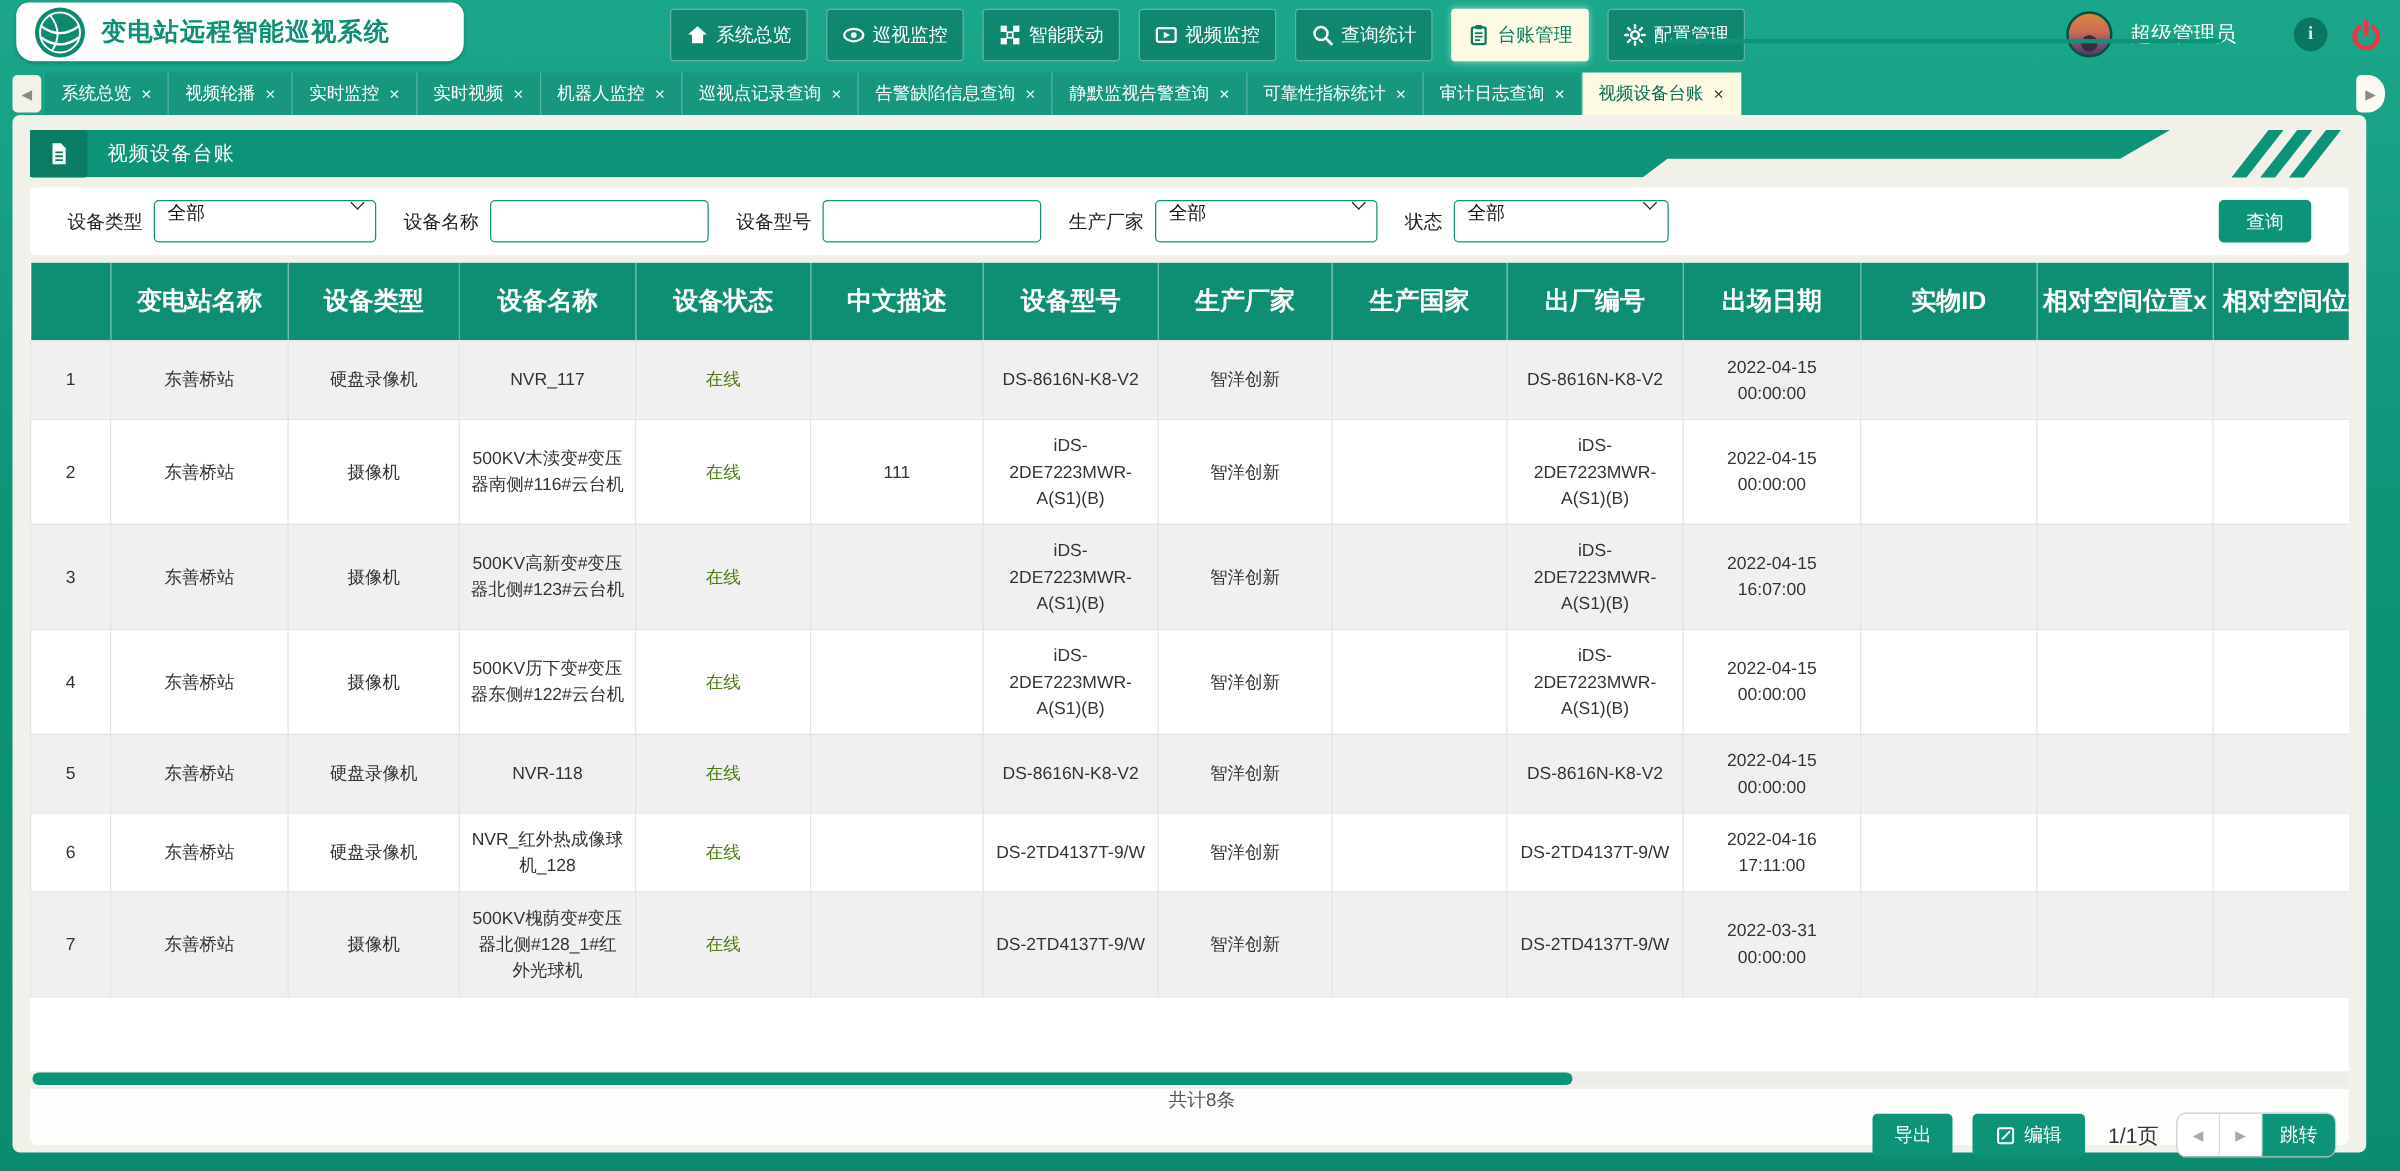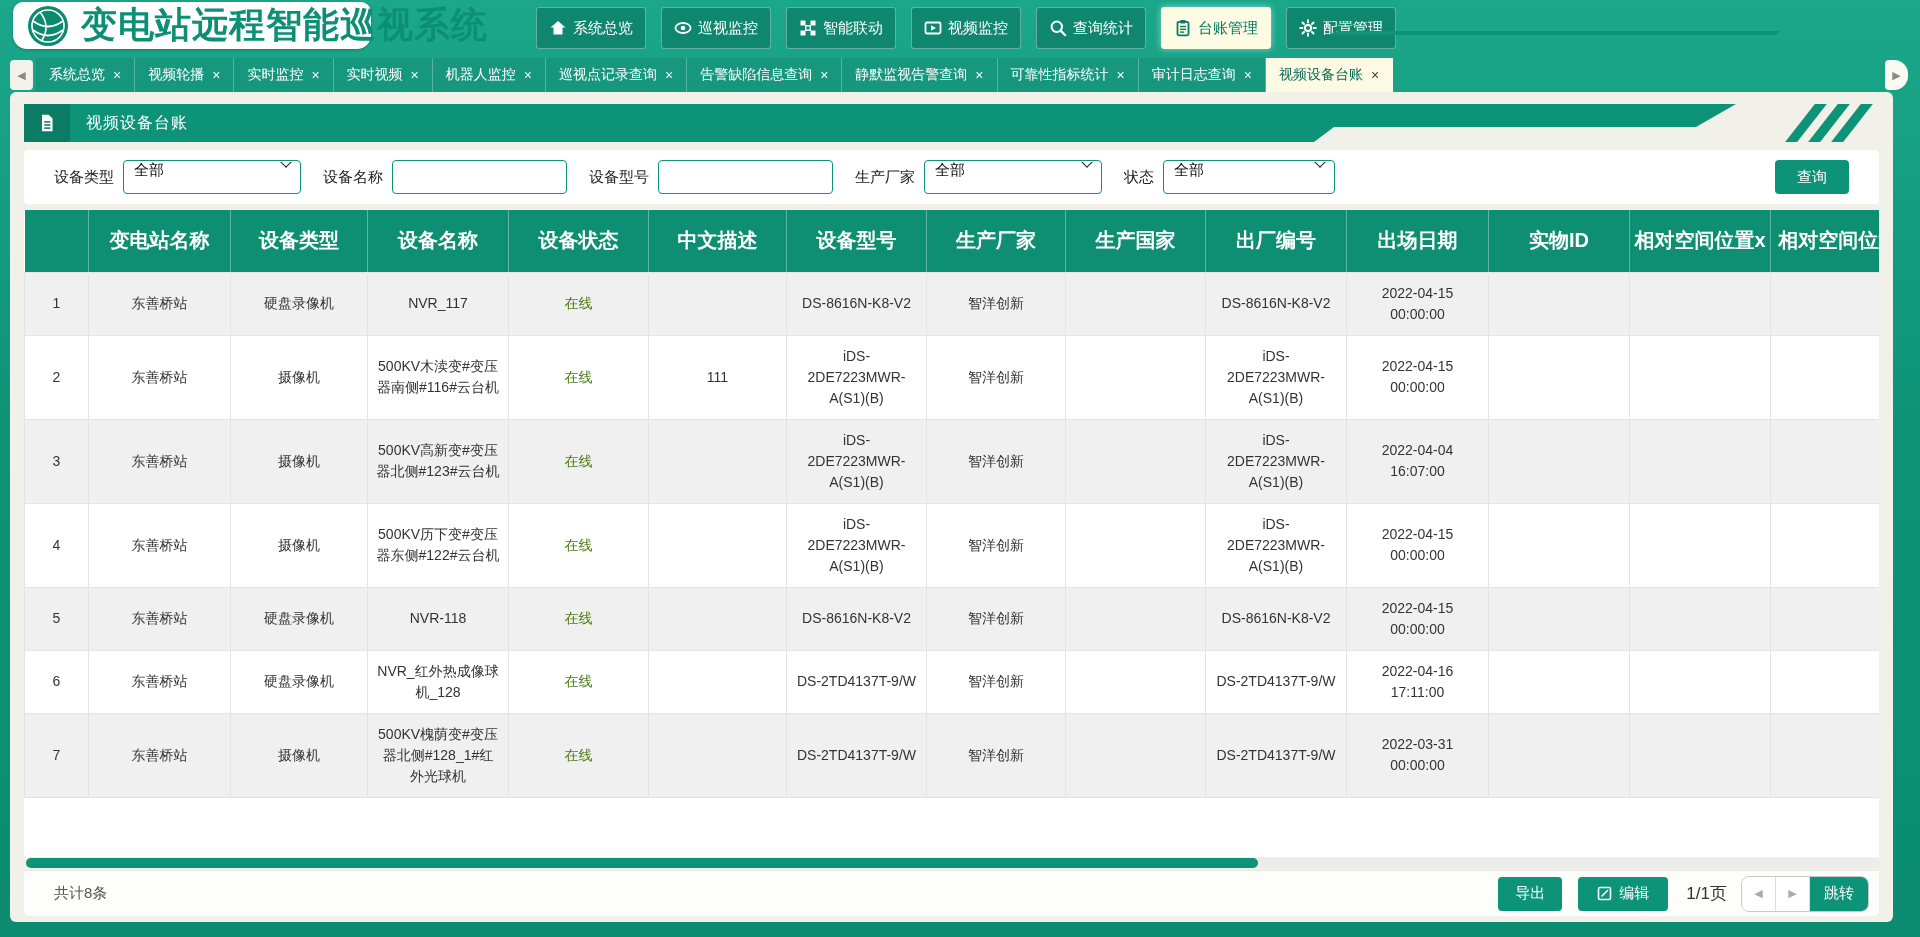--- a/index.html
+++ b/index.html
@@ -6,21 +6,21 @@
   html,body { width:1920px; height:937px; overflow:hidden;
     font-family:"Liberation Sans","DejaVu Sans",sans-serif; }
   .page { position:absolute; inset:0; width:1920px; height:937px;
     background:linear-gradient(180deg,#1BA78B 0%,#0E9377 45%,#0B8C70 100%); }
 
   
   .header { position:absolute; left:0; top:0; width:1920px; height:56px; }
   .logo-panel { position:absolute; left:13px; top:2px; width:358px; height:47px;
     background:#fff; border-radius:10px 10px 14px 14px; display:flex; align-items:center;
     padding:0 14px; box-shadow:0 1px 3px rgba(0,0,0,.25); }
-  .app-title { color:#0C8F74; font-size:36px; font-weight:bold; letter-spacing:1px; margin-left:12px; white-space:nowrap; }
+  .app-title { color:#0C8F74; font-size:20px; font-weight:bold; letter-spacing:1px; margin-left:12px; white-space:nowrap; }
   .main-nav { position:absolute; left:536px; top:7px; display:flex; gap:15px; }
   .nav-btn { height:42px; min-width:107px; padding:0 12px; display:flex; align-items:center; justify-content:center;
     gap:6px; background:rgba(7,110,88,.55); border:1px solid rgba(255,255,255,.35); border-radius:3px;
     color:#fff; font-size:15px; cursor:pointer; font-family:inherit; }
   .nav-btn.active { background:#FDFBE3; color:#0A7C63; border-color:#FDFBE3;
     box-shadow:0 0 6px rgba(255,255,255,.5); }
   .nav-ic { display:inline-flex; width:18px; height:18px; }
   .user-area { position:absolute; right:14px; top:9px; display:flex; align-items:center; }
   .avatar { width:37px; height:37px; border-radius:50%; border:2px solid #084F40;
     background:radial-gradient(circle at 50% 72%,#3a2b3f 0 22%,transparent 23%),
@@ -92,21 +92,21 @@
 
   
   .hscroll { position:absolute; left:24px; top:858px; width:1855px; height:10px;
     background:#ECECEA; border-radius:5px; }
   .hscroll-thumb { position:absolute; left:2px; top:0; width:1232px; height:10px;
     background:#0D9378; border-radius:5px; cursor:pointer; }
 
   
   .bottombar { position:absolute; left:24px; top:870px; width:1855px; height:46px;
     background:#FDFDFB; border-top:1px solid #E8E8E4; border-radius:0 0 6px 6px;
-    display:flex; align-items:center; padding:0 10px 0 30px; }
+    display:flex; align-items:center; padding:0 10px 0 30px;flex-direction:column; }
   .total-text { font-size:15px; color:#555; }
   .bb-right { margin-left:auto; display:flex; align-items:center; }
   .bb-btn { height:34px; background:#0D9378; color:#fff; border:none; border-radius:4px;
     font-size:15px; font-family:inherit; display:flex; align-items:center; justify-content:center;
     gap:7px; cursor:pointer; }
   .export-btn { width:64px; }
   .edit-btn { width:90px; margin-left:16px; }
   .page-info { font-size:17px; color:#333; margin:0 14px 0 18px; }
   .pager { height:36px; display:flex; border:1px solid #C6C9C6; border-radius:8px; overflow:hidden; }
   .pager-btn { width:34px; background:#fff; border:none; border-right:1px solid #DDD; color:#A9A9A9;
@@ -208,20 +208,31 @@
                 <line x1="13" y1="13" x2="14.5" y2="14.5"></line>
                 <line x1="14.5" y1="3.5" x2="13" y2="5"></line>
                 <line x1="5" y1="13" x2="3.5" y2="14.5"></line>
               </g>
             </svg>
           </span>
           <span>配置管理</span>
         </button>
       </div>
 
+    <div class="user-area">
+      <div class="avatar"></div>
+      <span class="user-name">超级管理员</span>
+      <div class="info-btn">i</div>
+      <div class="power-btn">
+        <svg width="26" height="26" viewBox="0 0 18 18">
+          <path d="M9 1.5 L9 8.5" stroke="#E8394A" stroke-width="2.6" stroke-linecap="round" fill="none"></path>
+          <path d="M5.2 4.6 A6.4 6.4 0 1 0 12.8 4.6" stroke="#E8394A" stroke-width="2.6" stroke-linecap="round" fill="none"></path>
+        </svg>
+      </div>
+    </div>
   </div>
 
   <div class="tabbar">
     <div class="tab-scroll-btn tab-scroll-left">◀</div>
     <div class="tab-list">
         <div class="tab">
           <span>系统总览</span>
           <span class="tab-x">×</span>
         </div>
         <div class="tab">
@@ -395,21 +406,21 @@
             <td>3</td>
             <td>东善桥站</td>
             <td>摄像机</td>
             <td>500KV高新变#变压器北侧#123#云台机</td>
             <td class="online">在线</td>
             <td></td>
             <td>iDS-2DE7223MWR-A(S1)(B)</td>
             <td>智洋创新</td>
             <td></td>
             <td>iDS-2DE7223MWR-A(S1)(B)</td>
-            <td>2022-04-04 16:07:00</td>
+            <td>2022-04-15 16:07:00</td>
             <td></td>
             <td></td>
             <td></td>
           </tr>
           <tr>
             <td>4</td>
             <td>东善桥站</td>
             <td>摄像机</td>
             <td>500KV历下变#变压器东侧#122#云台机</td>
             <td class="online">在线</td>

